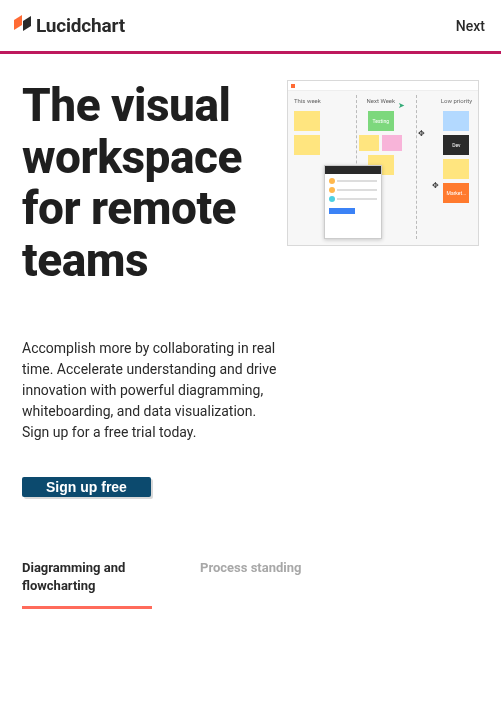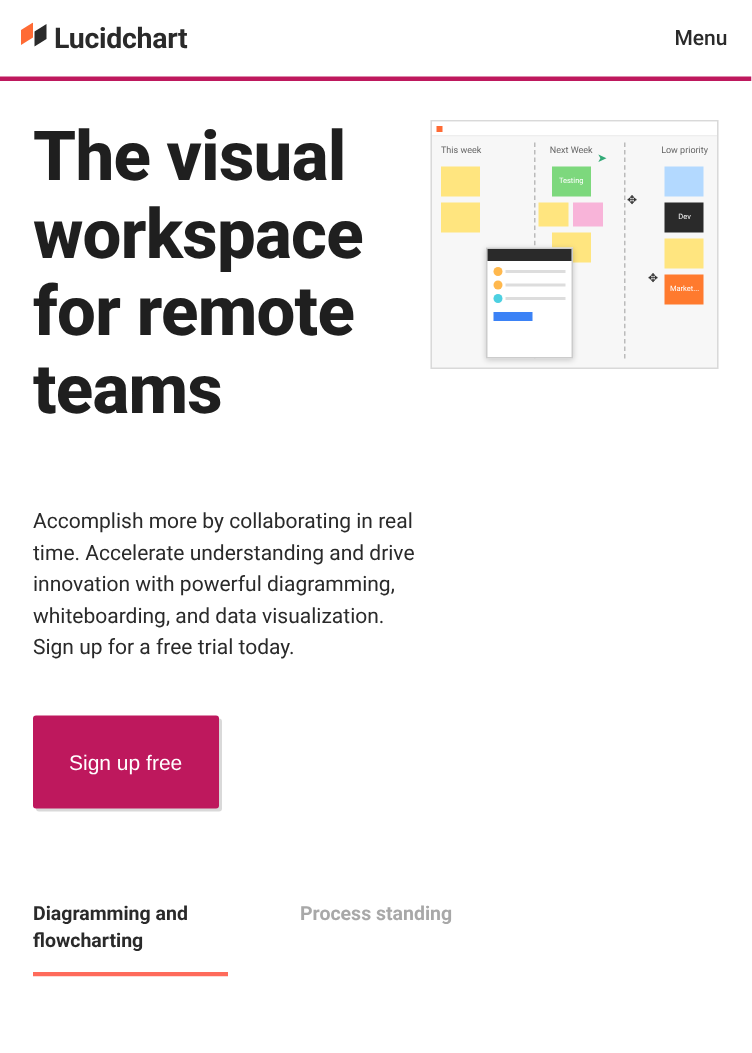--- a/index.html
+++ b/index.html
@@ -103,25 +103,25 @@
 
 .hero-sub {
   font-size: 14px;
   line-height: 1.5;
   color: #2a2a2a;
   max-width: 260px;
   margin-bottom: 34px;
 }
 .cta {
   display: inline-block;
-  background: #be185d;
+  background: #0c4a6e;
   color: #fff;
   font-size: 14px;
-  font-weight: 400;
-  padding: 23px 24px;
+  font-weight: 700;
+  padding: 2px 24px;
   border: none;
   border-radius: 2px;
   cursor: pointer;
   box-shadow: 2px 2px 0 rgba(0,0,0,0.15);
 }
 .tabs {
   margin-top: 62px;
   padding: 0 22px;
   display: flex;
   gap: 48px;
@@ -144,21 +144,21 @@
 <body>
 
 <header class="header">
   <div class="logo">
     <svg class="logo-icon" viewBox="0 0 18 22">
       <polygon points="0,5 8,0 8,10 0,15" fill="#ff6b35"></polygon>
       <polygon points="9,6 17,1 17,11 9,16" fill="#2a2a2a"></polygon>
     </svg>
     <span class="logo-text">Lucidchart</span>
   </div>
-  <span class="menu-link">Menu</span>
+  <span class="menu-link">Next</span>
 </header>
 
 <section class="hero">
   <div class="hero-left">
     <h1 class="hero-title">The visual workspace for remote teams</h1>
   </div>
   <div class="hero-image">
     <div class="hi-bar">
         <div class="hi-dot"></div>
       </div>

